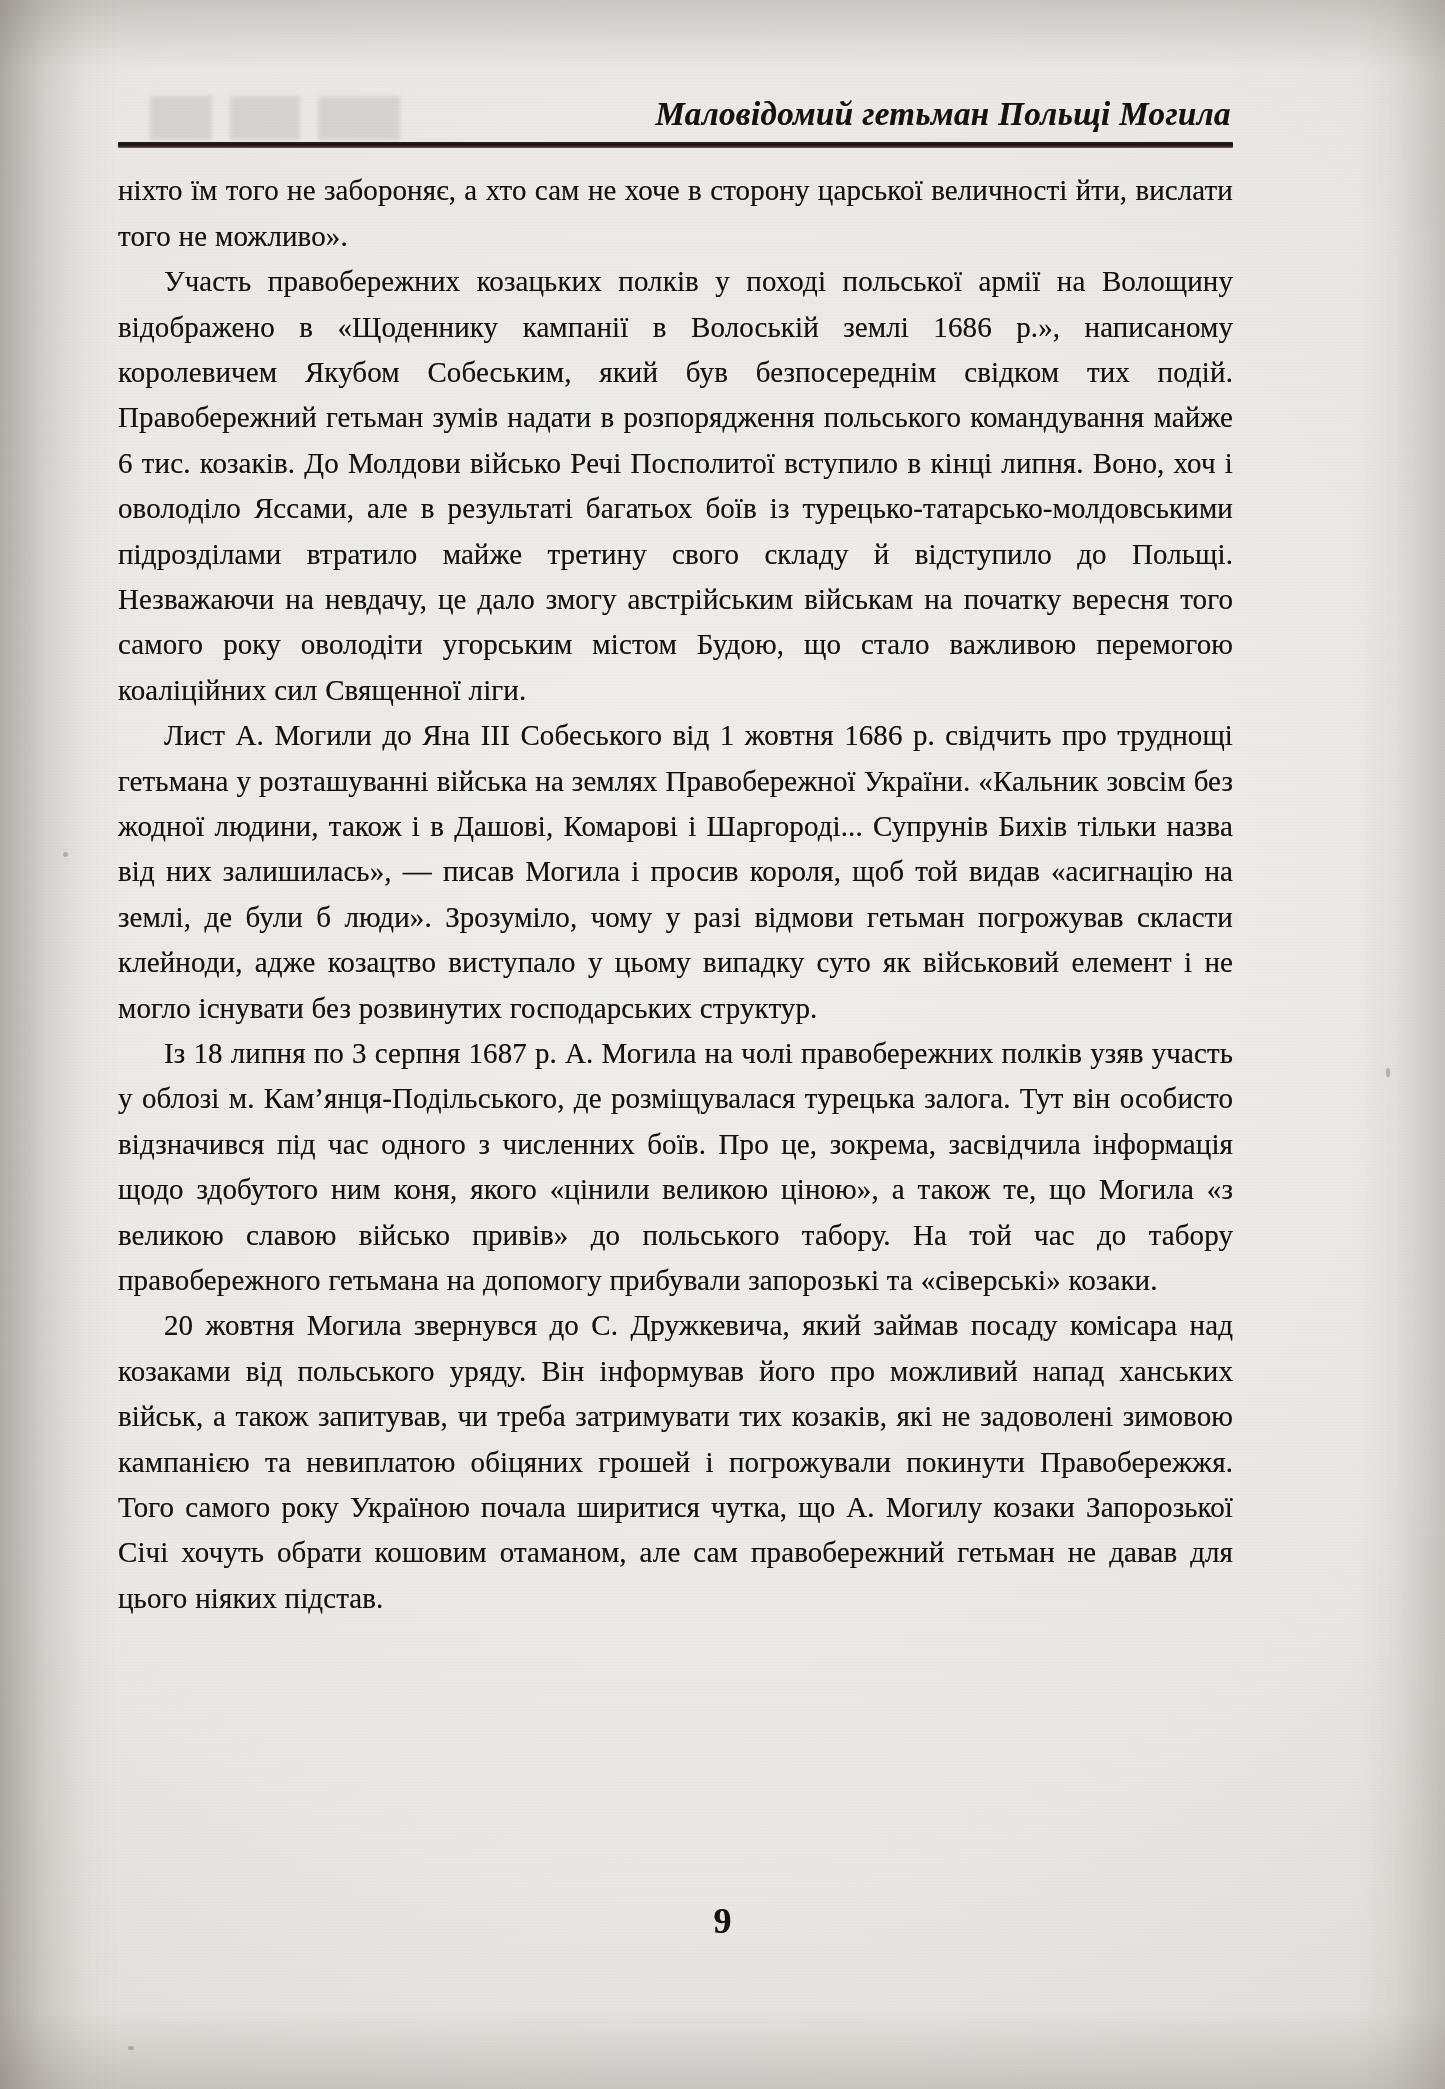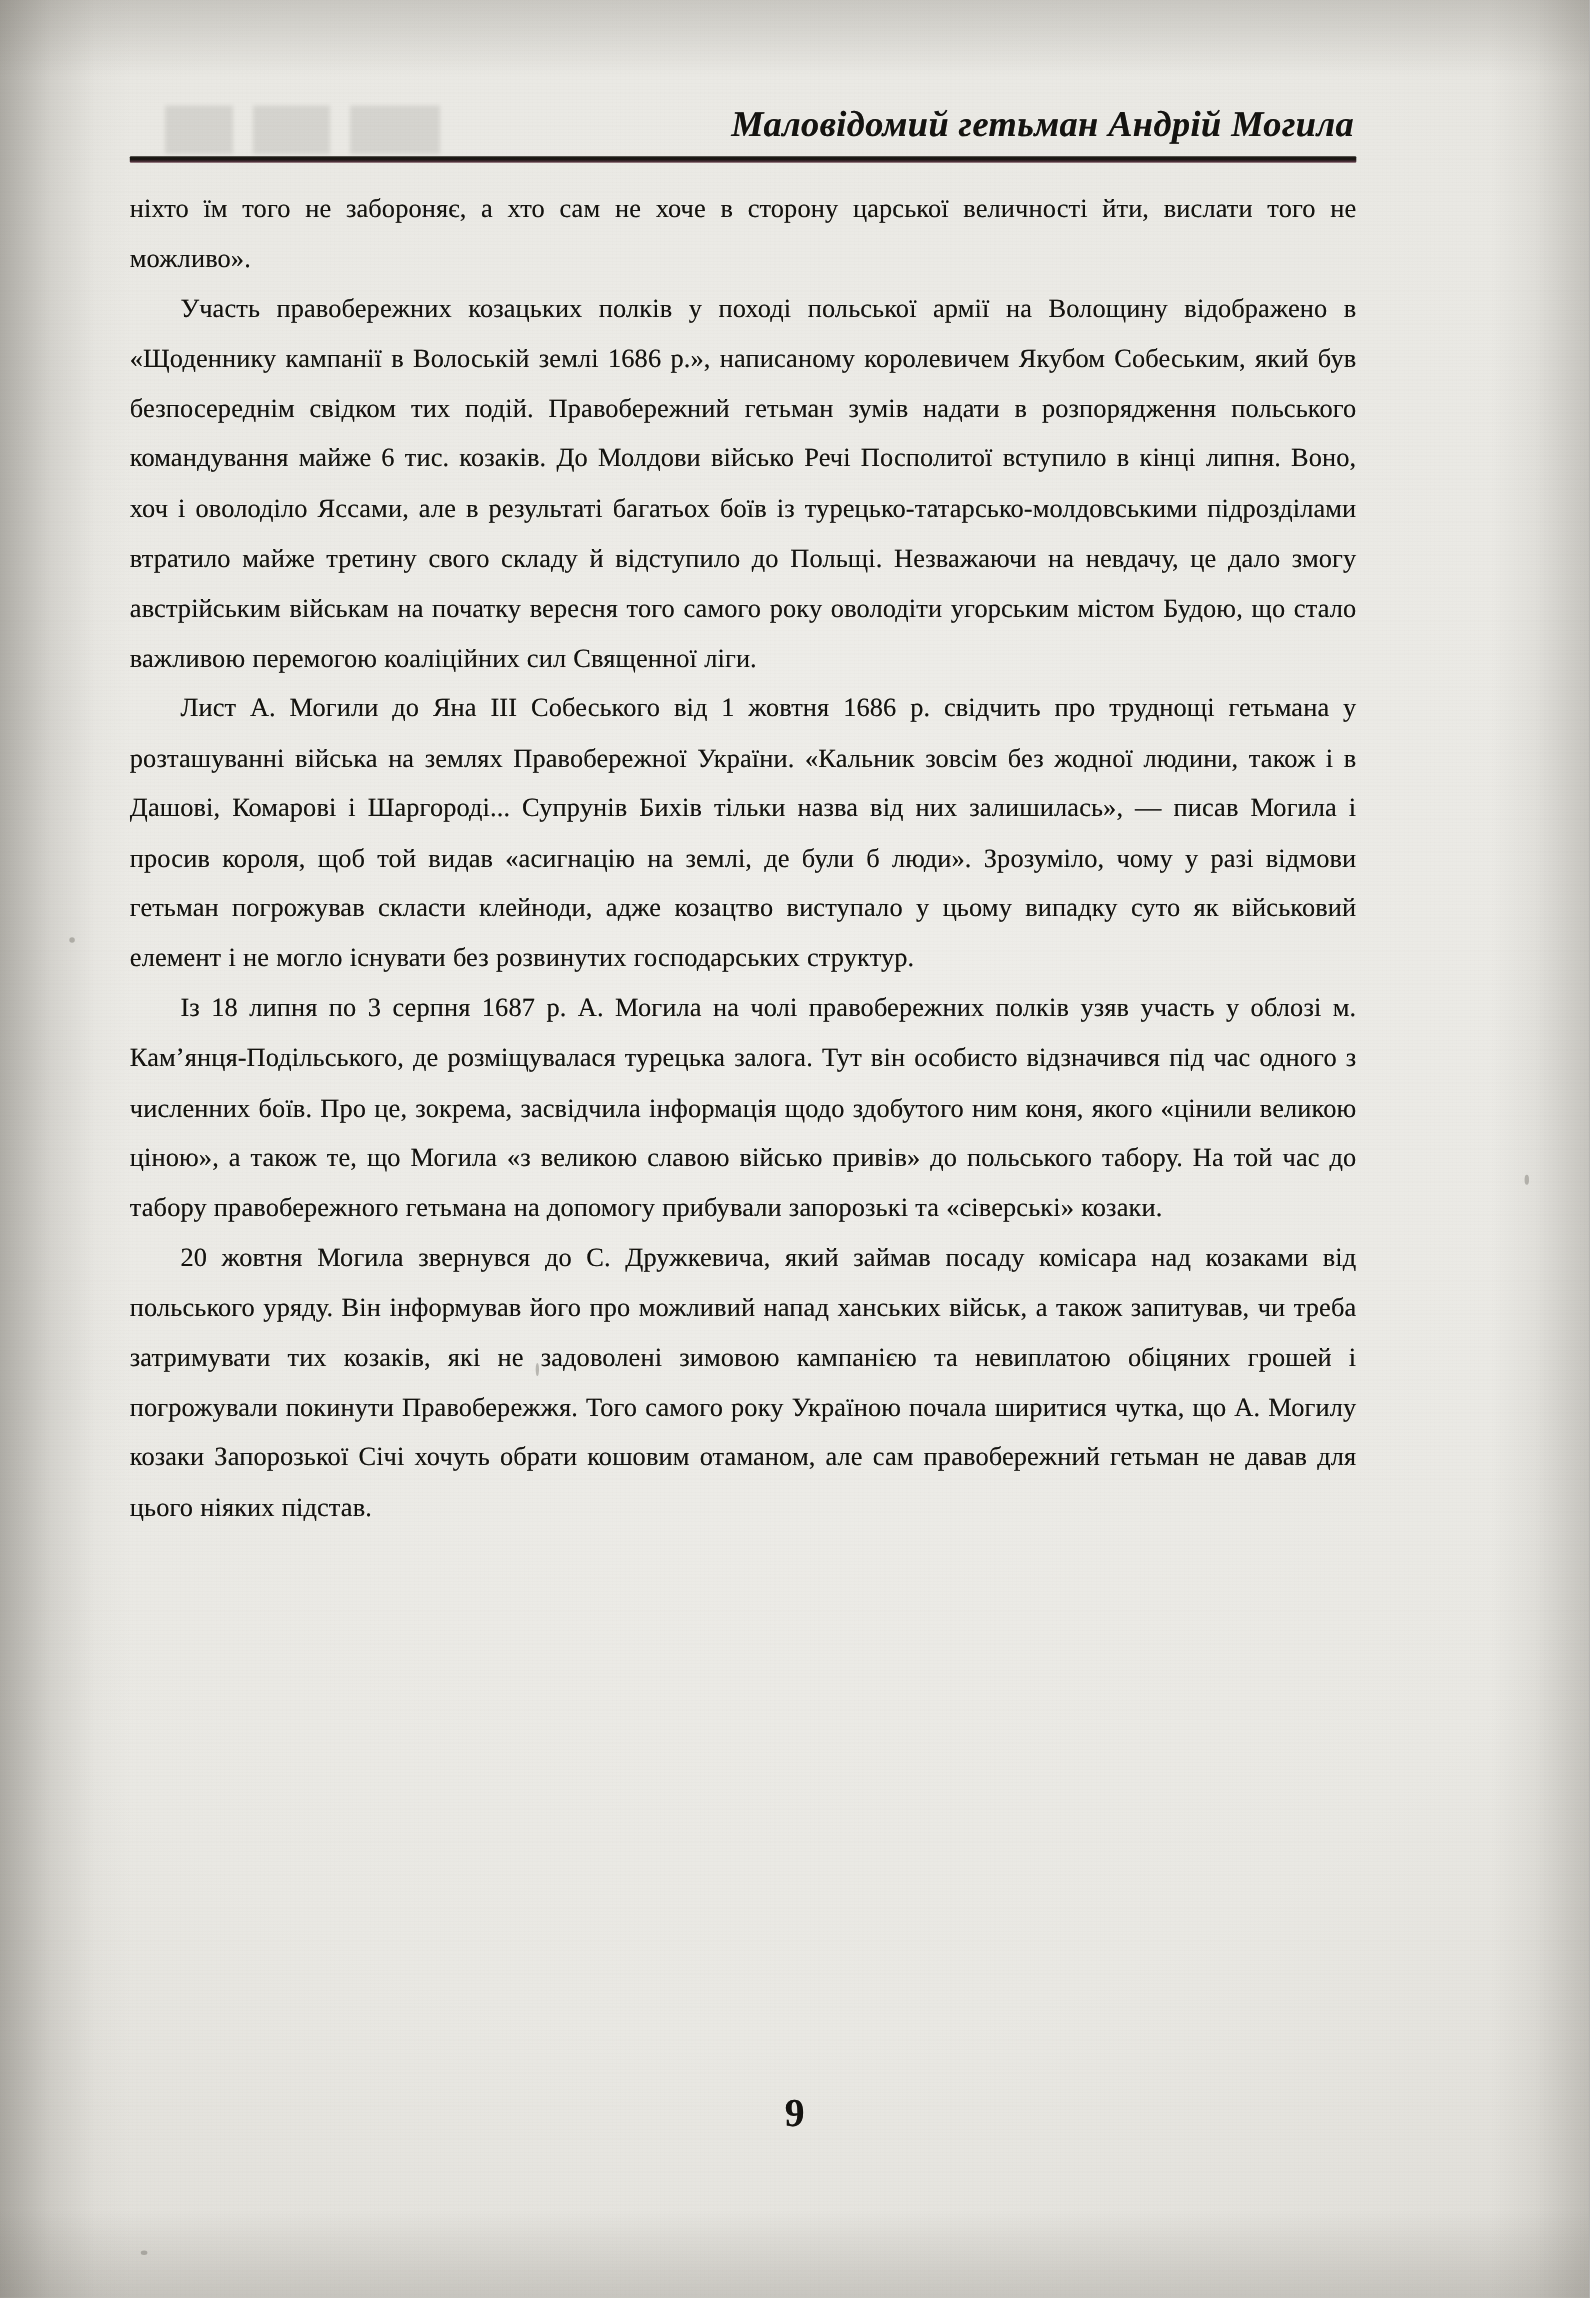--- a/index.html
+++ b/index.html
@@ -97,21 +97,21 @@
 
   .head-rule {
     margin-top: 10px;
     height: 6px;
     background: linear-gradient(180deg, #26231e 0%, #15130f 45%, #4a3038 80%, #7a5560 100%);
     border-radius: 1px;
   }
 
   .body {
     margin-top: 20px;
-    font-size: 24px;
+    font-size: 29px;
     line-height: 45.4px;
     text-align: justify;
     text-justify: inter-word;
     letter-spacing: .1px;
     word-spacing: .4px;
     color: #14130f;
   }
 
   .body p {
     margin: 0;
@@ -148,21 +148,21 @@
   <div class="edge-top"></div>
   <div class="edge-bottom"></div>
 
   <div class="speck" style="left:63px;  top:852px;  width:5px; height:5px;"></div>
   <div class="speck" style="left:1386px; top:1068px; width:4px; height:9px;"></div>
   <div class="speck" style="left:128px; top:2046px; width:6px; height:4px;"></div>
   <div class="speck" style="left:487px; top:1239px; width:3px; height:12px;"></div>
 
   <div class="content">
 
-    <div class="runninghead ink-soft">Маловідомий гетьман Андрій Могила</div>
+    <div class="runninghead ink-soft">Маловідомий гетьман Польщі Могила</div>
 
     <div class="head-rule"></div>
 
     <div class="body ink-soft">
       <p class="noindent">ніхто їм того не забороняє, а хто сам не хоче в сторону царської величності йти, вислати того не можливо».</p>
       <p>Участь правобережних козацьких полків у поході польської армії на Волощину відображено в «Щоденнику кампанії в Волоській землі 1686 р.», написаному королевичем Якубом Собеським, який був безпосереднім свідком тих подій. Правобережний гетьман зумів надати в розпорядження польського командування майже 6 тис. козаків. До Молдови військо Речі Посполитої вступило в кінці липня. Воно, хоч і оволоділо Яссами, але в результаті багатьох боїв із турецько-татарсько-молдовськими підрозділами втратило майже третину свого складу й відступило до Польщі. Незважаючи на невдачу, це дало змогу австрійським військам на початку вересня того самого року оволодіти угорським містом Будою, що стало важливою перемогою коаліційних сил Священної ліги.</p>
       <p>Лист А. Могили до Яна III Собеського від 1 жовтня 1686 р. свідчить про труднощі гетьмана у розташуванні війська на землях Правобережної України. «Кальник зовсім без жодної людини, також і в Дашові, Комарові і Шаргороді... Супрунів Бихів тільки назва від них залишилась», — писав Могила і просив короля, щоб той видав «асигнацію на землі, де були б люди». Зрозуміло, чому у разі відмови гетьман погрожував скласти клейноди, адже козацтво виступало у цьому випадку суто як військовий елемент і не могло існувати без розвинутих господарських структур.</p>
       <p>Із 18 липня по 3 серпня 1687 р. А. Могила на чолі правобережних полків узяв участь у облозі м. Кам’янця-Подільського, де розміщувалася турецька залога. Тут він особисто відзначився під час одного з численних боїв. Про це, зокрема, засвідчила інформація щодо здобутого ним коня, якого «цінили великою ціною», а також те, що Могила «з великою славою військо привів» до польського табору. На той час до табору правобережного гетьмана на допомогу прибували запорозькі та «сіверські» козаки.</p>
       <p>20 жовтня Могила звернувся до С. Дружкевича, який займав посаду комісара над козаками від польського уряду. Він інформував його про можливий напад ханських військ, а також запитував, чи треба затримувати тих козаків, які не задоволені зимовою кампанією та невиплатою обіцяних грошей і погрожували покинути Правобережжя. Того самого року Україною почала ширитися чутка, що А. Могилу козаки Запорозької Січі хочуть обрати кошовим отаманом, але сам правобережний гетьман не давав для цього ніяких підстав.</p>
     </div>

